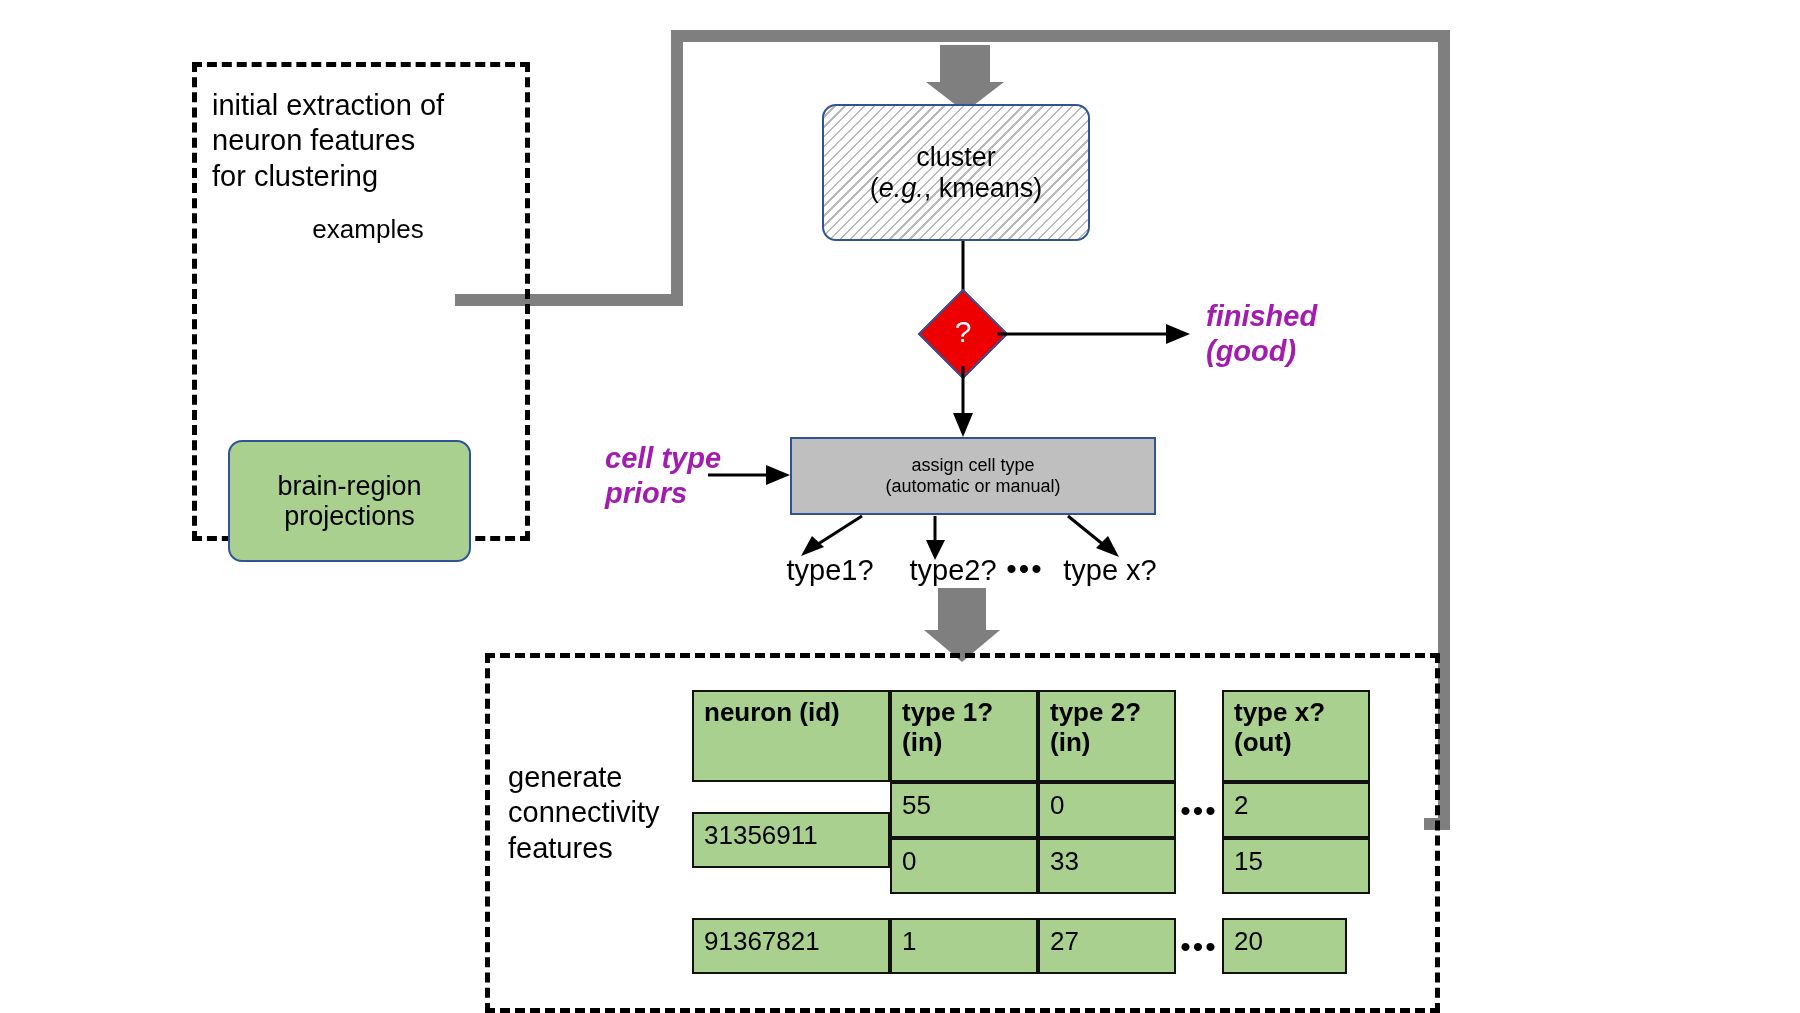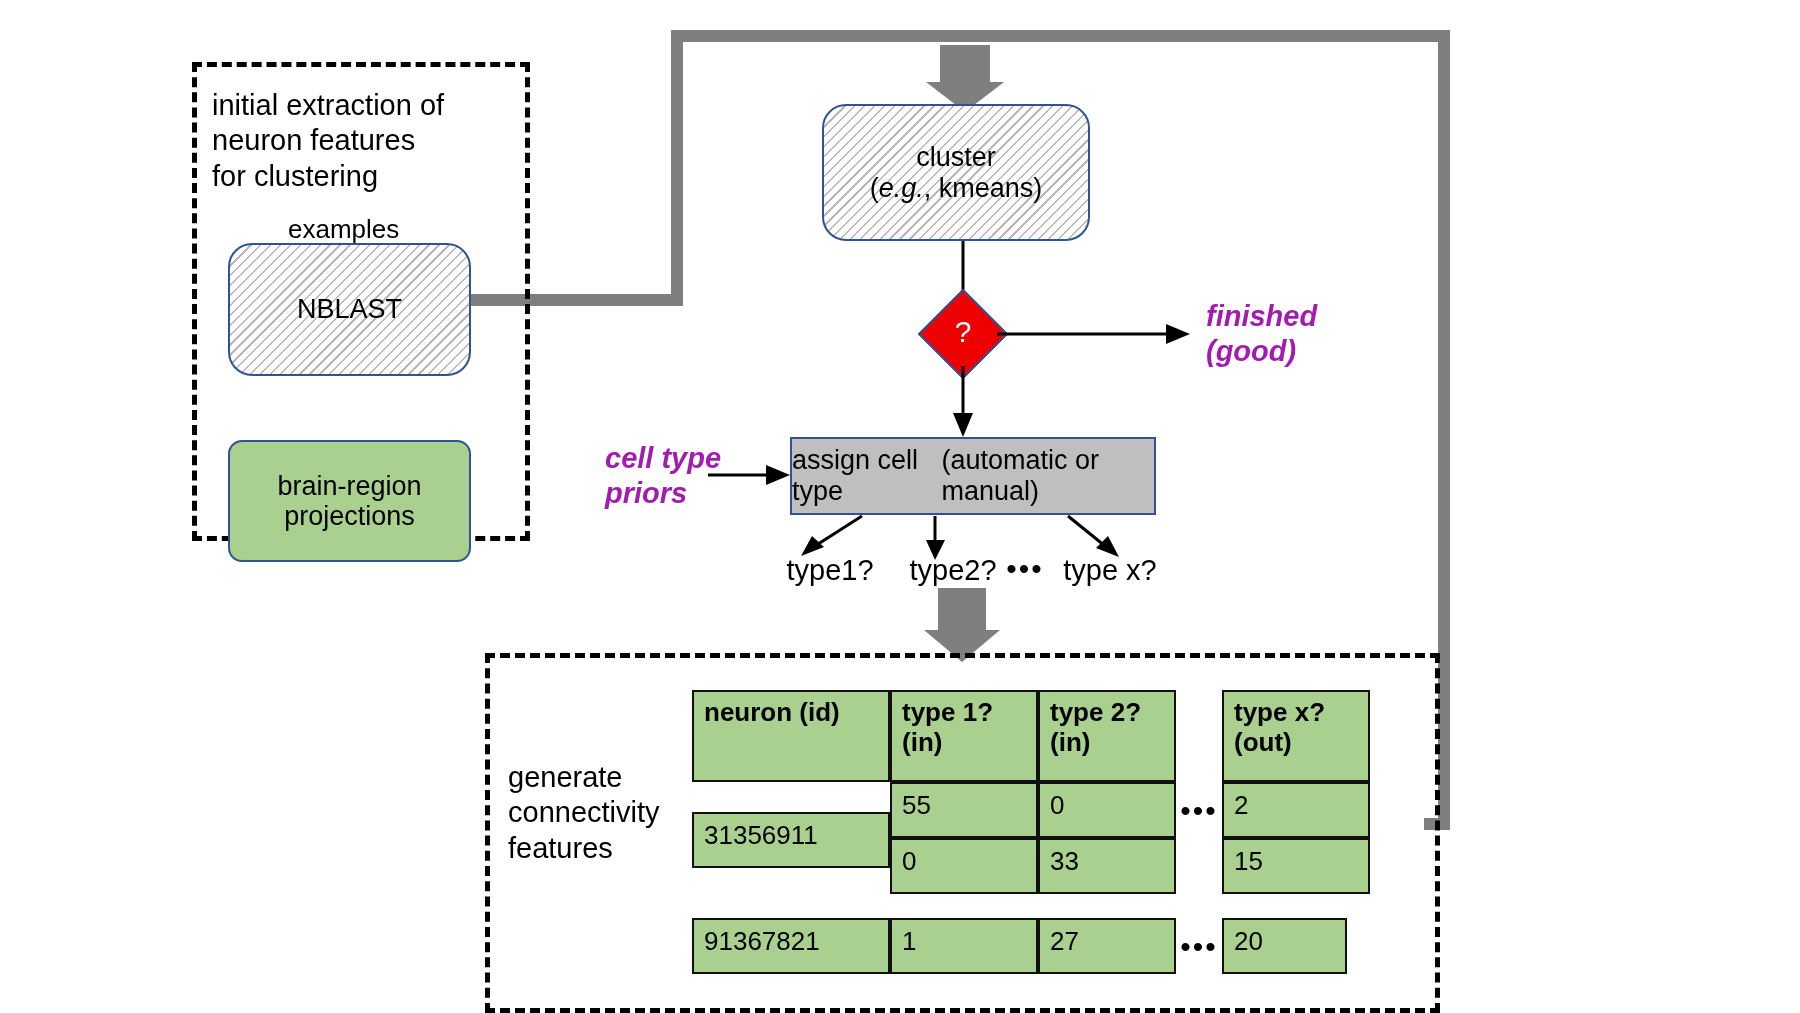--- a/index.html
+++ b/index.html
@@ -14,28 +14,27 @@
   
   .node{border:2px solid #2e5496;border-radius:14px;
         display:flex;align-items:center;justify-content:center;text-align:center;
         font-size:27px;line-height:1.12;color:#000;}
   .node.green{background:#a9d08e;margin-top:40px;}
   .node.hatch{
      background-color:#ffffff;
      background-image:repeating-linear-gradient(135deg,
         #b9b9b9 0px,#b9b9b9 1.6px,
         rgba(255,255,255,0) 1.6px,rgba(255,255,255,0) 7px);
-     border-radius:24px;
   }
   .node.hatch .lbl{background:transparent;}
 
   
   .proc{border:2px solid #2e5496;background:#bfbfbf;
-        display:flex;align-items:center;justify-content:center;
-        text-align:left;font-size:27px;line-height:1.16;}
+        display:flex;flex-direction:column;align-items:center;justify-content:center;
+        text-align:left;font-size:18px;line-height:1.16;}
 
   
   .diamond{width:64px;height:64px;background:#ee0000;border:2px solid #2e5496;
            transform:rotate(45deg);}
   .diamond-label{font-size:30px;color:#fff;font-weight:400;
                  display:flex;align-items:center;justify-content:center;}
 
   
   .txt{font-size:29px;line-height:1.22;color:#000;white-space:pre-line;}
   .blue-bold{color:#a21caf;font-weight:bold;font-style:italic;
@@ -69,25 +68,22 @@
   <svg class="ov">
     <polygon points="940,45 990,45 990,82 1004,82 965,112 926,82 940,82" fill="#7f7f7f"></polygon>
   </svg>
 
   <div class="abs dashed-panel" style="left:192px;top:62px;width:338px;height:479px;"></div>
 
   <div class="abs txt" style="left:212px;top:88px;width:300px;">initial extraction of
 neuron features
 for clustering</div>
 
-  <div class="abs small-lbl" style="left:288px;top:214px;width:160px;">examples</div>
+  <div class="abs small-lbl" style="left:288px;top:214px;width:160px;text-align:center;">examples</div>
 
-  <div class="abs node hatch" style="left:228px;top:243px;width:243px;height:133px;">
-    <span class="lbl">NBLAST</span>
-  </div>
 
   <div class="abs node green" style="left:228px;top:400px;width:243px;height:122px;">
     <span class="lbl" style="white-space:pre-line;">brain-region
 projections</span>
   </div>
 
   <div class="abs node hatch" style="left:822px;top:104px;width:268px;height:137px;">
     <div style="display:flex;flex-direction:column;align-items:center;">
       <span>cluster</span>
       <span>

